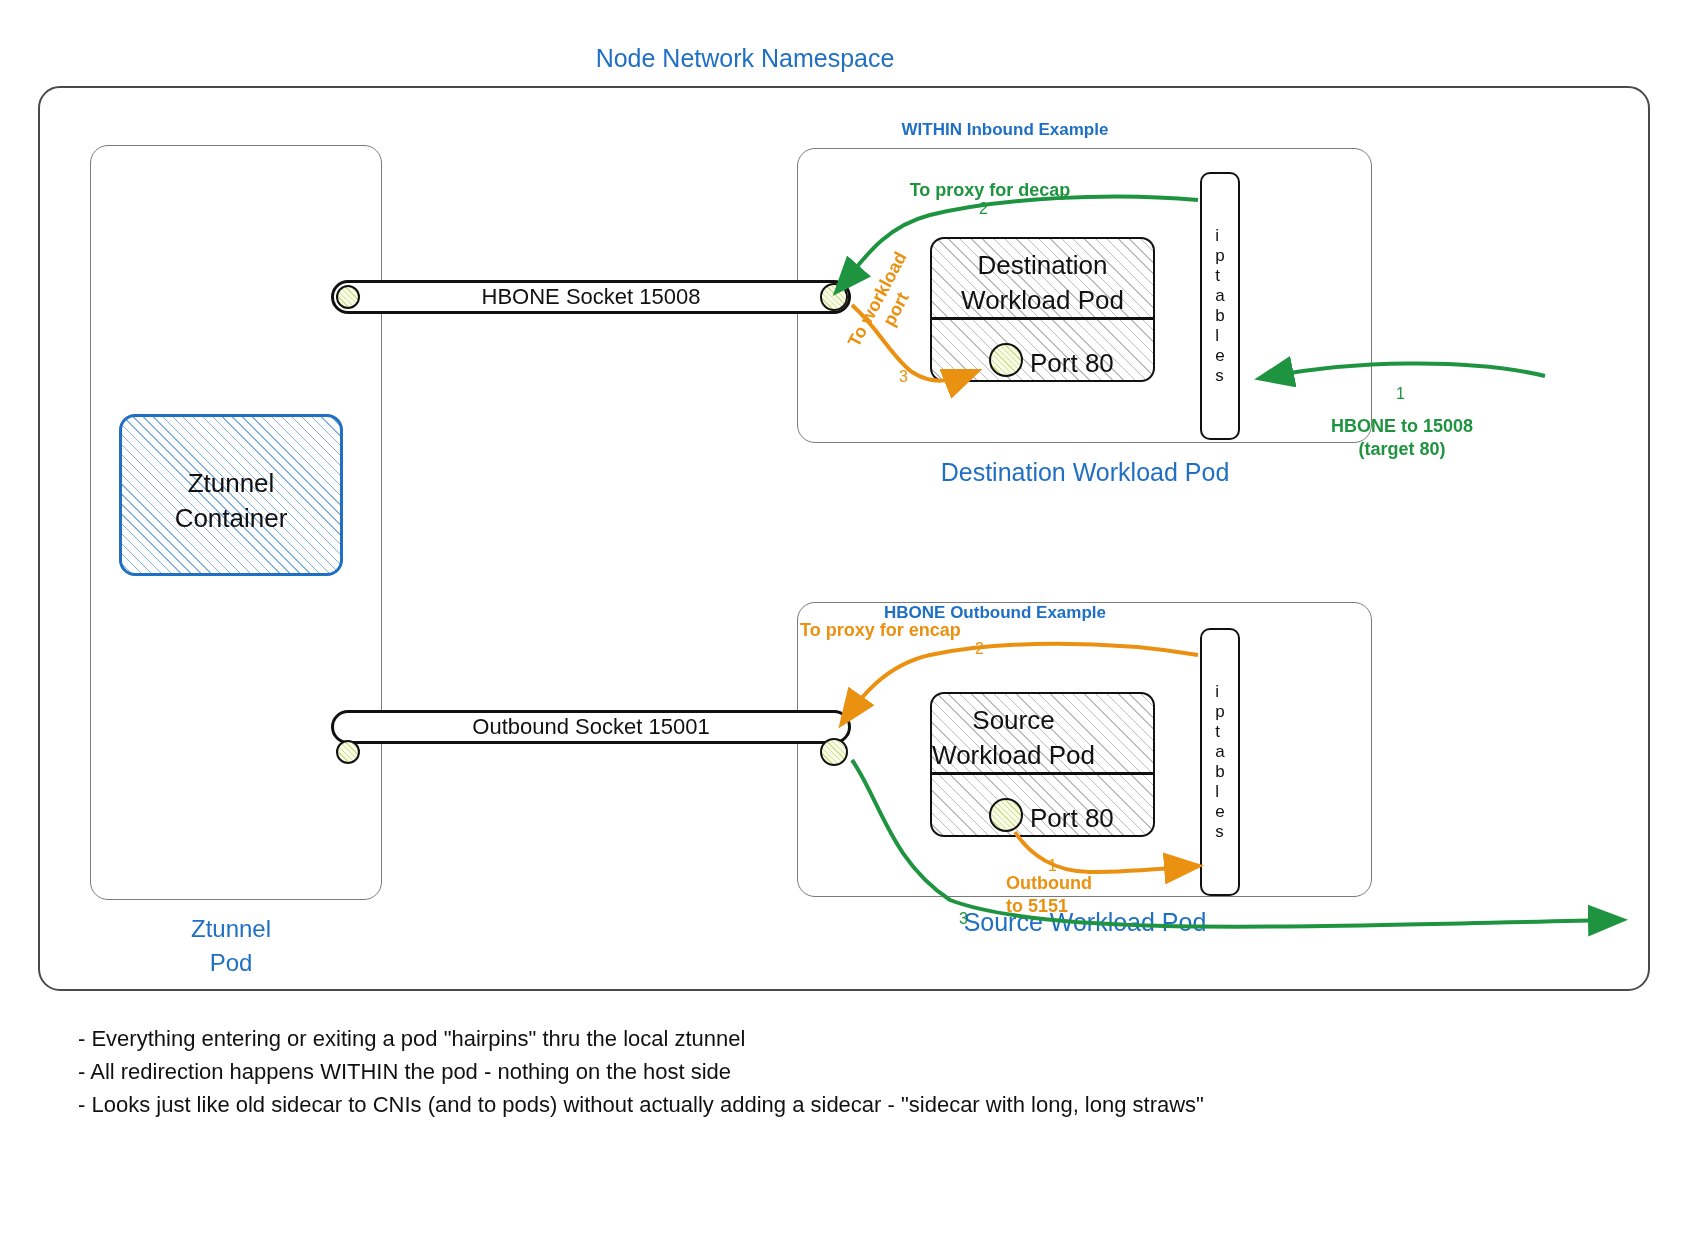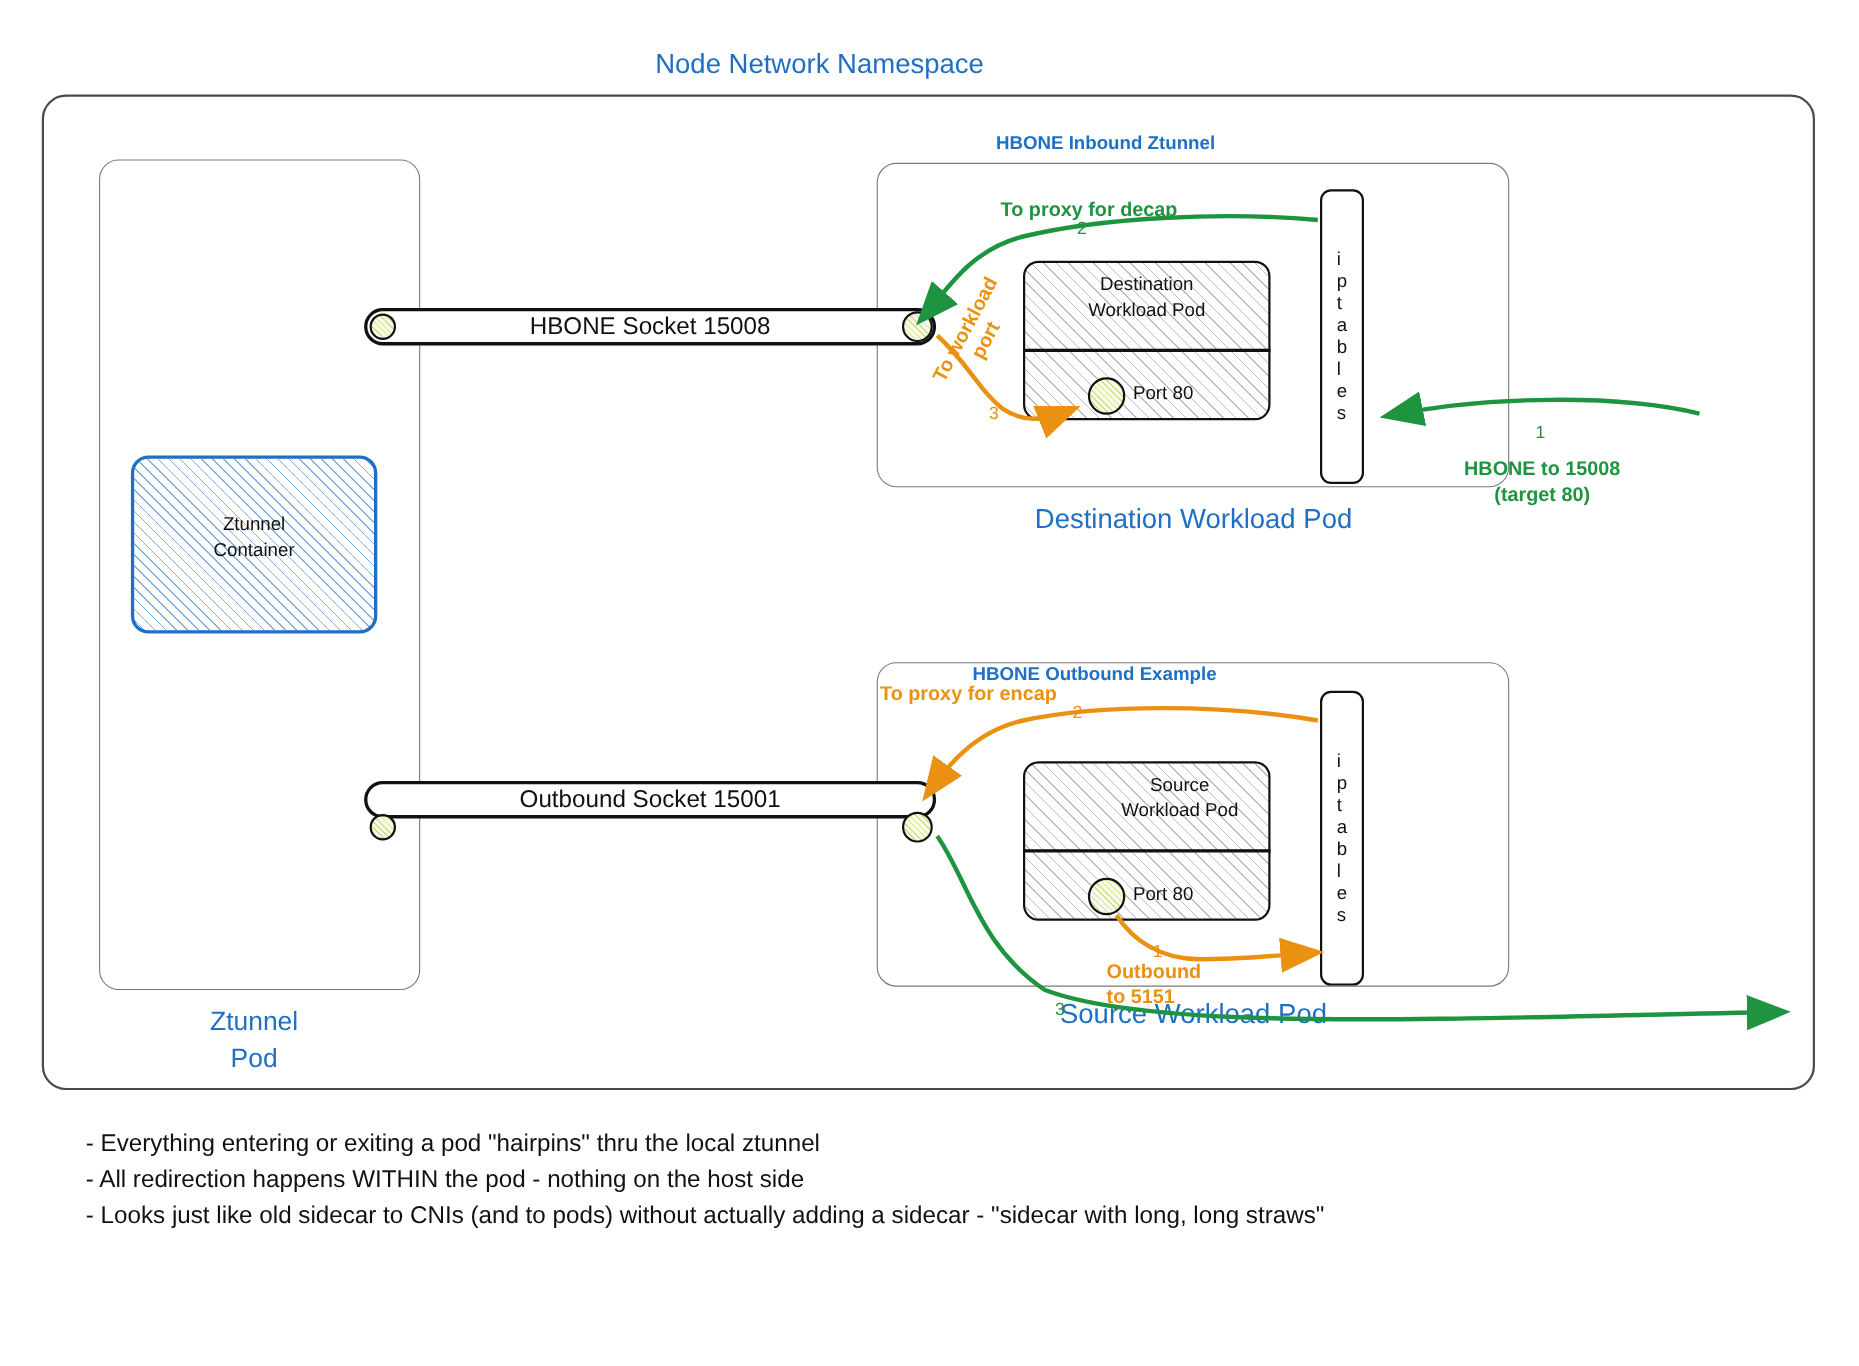--- a/index.html
+++ b/index.html
@@ -26,21 +26,21 @@
     text-align: center;
   }
   .blue-sub {
     color: #1f6fc4;
     font-size: 17px;
     font-weight: 700;
     text-align: center;
   }
   .black-text {
     color: #111111;
-    font-size: 17px;
+    font-size: 26px;
     text-align: center;
   }
   .green-text {
     color: #1f9440;
     font-size: 18px;
     font-weight: 700;
     text-align: center;
   }
   .orange-text {
     color: #eb9111;
@@ -165,21 +165,21 @@
 
   <div class="box-thin" style="left:90px; top:145px; width:292px; height:755px;"></div>
 
   <div class="ztunnel-container hatch" style="left:119px; top:414px; width:224px; height:162px;"></div>
   <div class="lbl black-text" style="left: 131px; top: 466px; width: 200px; line-height: 1.35; white-space: pre-line;">Ztunnel
 Container</div>
 
   <div class="lbl blue-title" style="left: 126px; top: 912px; width: 210px; line-height: 1.4; font-size: 24px; white-space: pre-line;">Ztunnel
 Pod</div>
 
-  <div class="lbl blue-sub" style="left:840px; top:120px; width:330px;">HBONE Inbound Ztunnel</div>
+  <div class="lbl blue-sub" style="left:840px; top:120px; width:330px;">WITHIN Inbound Example</div>
 
   <div class="box-thin" style="left:797px; top:148px; width:575px; height:295px;"></div>
 
   <div class="lbl blue-title" style="left:800px; top:458px; width:570px;">Destination Workload Pod</div>
 
   <div class="box-pod hatch-gray" style="left:930px; top:237px; width:225px; height:145px;"></div>
   <div class="vsplit" style="left:930px; top:317px; width:225px;"></div>
   <div class="lbl black-text" style="left: 935px; top: 248px; width: 215px; line-height: 1.35; white-space: pre-line;">Destination
 Workload Pod</div>
   <div class="circ" style="left:989px; top:343px; width:34px; height:34px;"></div>
@@ -207,21 +207,21 @@
   <div class="lbl num-orange" style="left:899px; top:368px; width:20px;">3</div>
 
   <div class="lbl blue-sub" style="left:830px; top:575px; width:330px;margin-top:28px;">HBONE Outbound Example</div>
 
   <div class="box-thin" style="left:797px; top:602px; width:575px; height:295px;"></div>
 
   <div class="lbl blue-title" style="left:800px; top:908px; width:570px;">Source Workload Pod</div>
 
   <div class="box-pod hatch-gray" style="left:930px; top:692px; width:225px; height:145px;"></div>
   <div class="vsplit" style="left:930px; top:772px; width:225px;"></div>
-  <div class="lbl black-text" style="left: 965px; top: 703px; width: 215px; line-height: 1.35; white-space: pre-line;">Source
+  <div class="lbl black-text" style="left: 906px; top: 703px; width: 215px; line-height: 1.35; white-space: pre-line;">Source
 Workload Pod</div>
   <div class="circ" style="left:989px; top:798px; width:34px; height:34px;"></div>
   <div class="lbl black-text" style="left:1030px; top:803px; width:110px; text-align:left;">Port 80</div>
 
   <div class="iptables-box" style="left:1200px; top:628px; width:40px; height:268px;">
     <span>i<br>p<br>t<br>a<br>b<br>l<br>e<br>s</span>
   </div>
 
   <div class="socket-pipe" style="left:331px; top:710px; width:520px; height:34px;">
     <span>Outbound Socket 15001</span>

